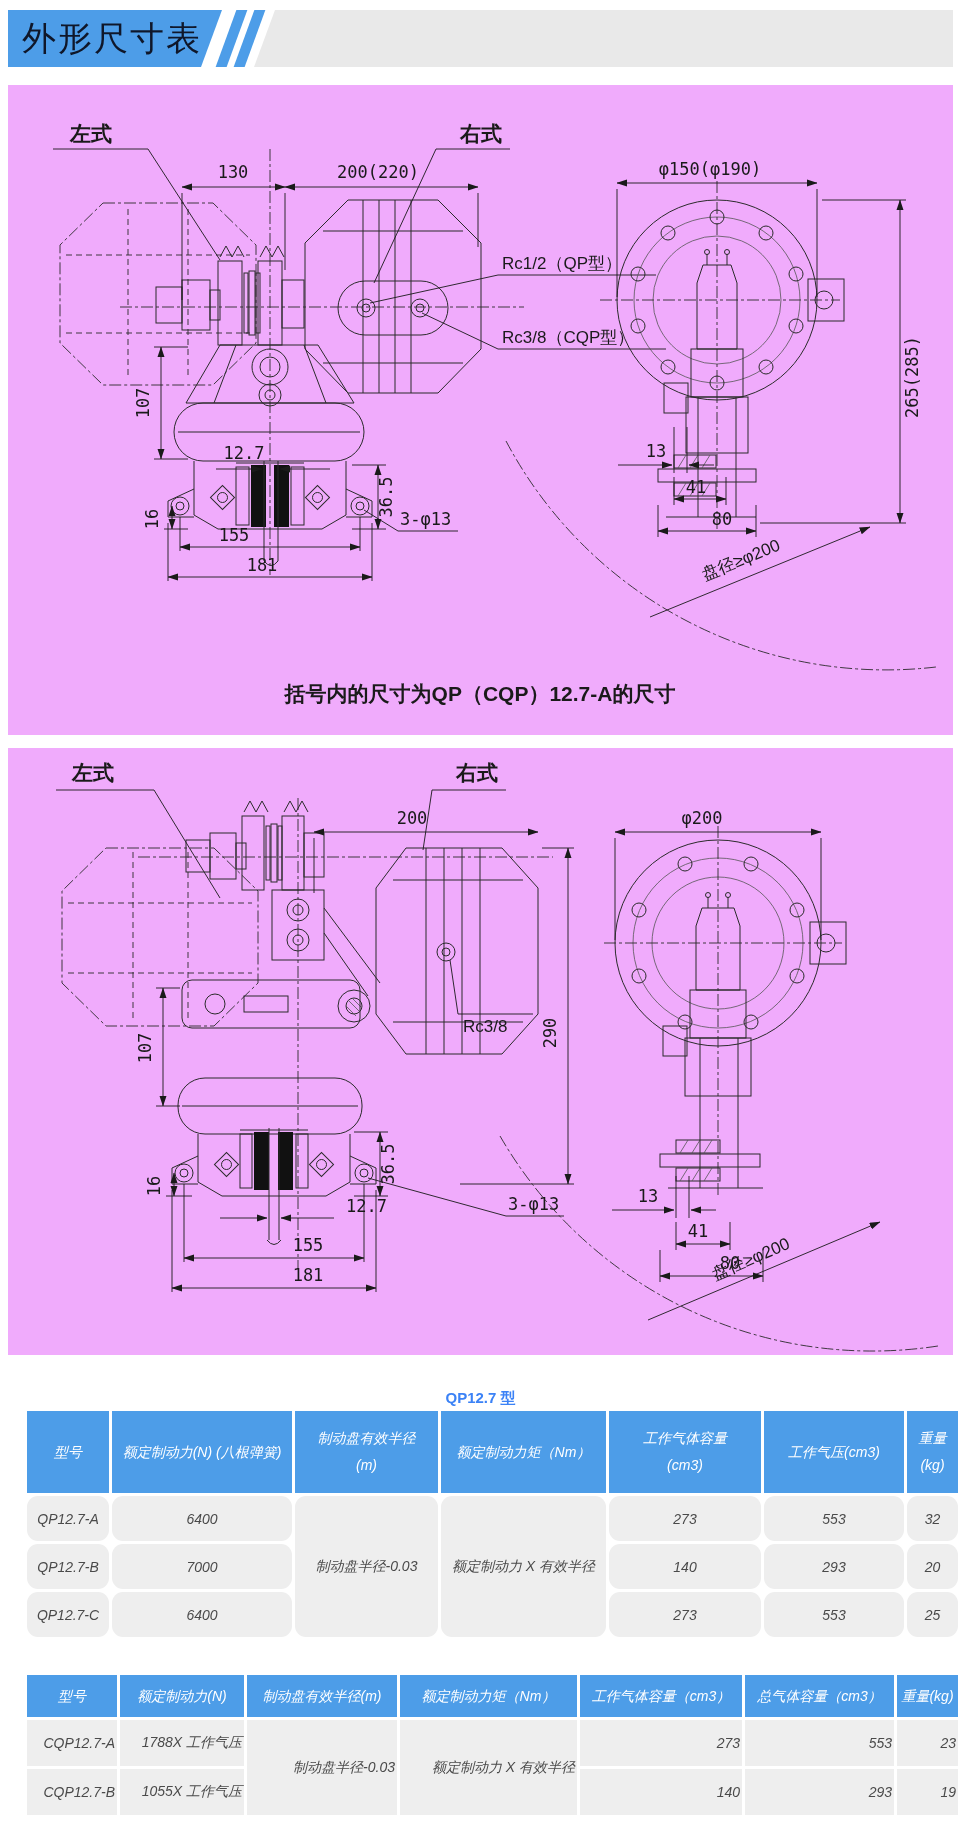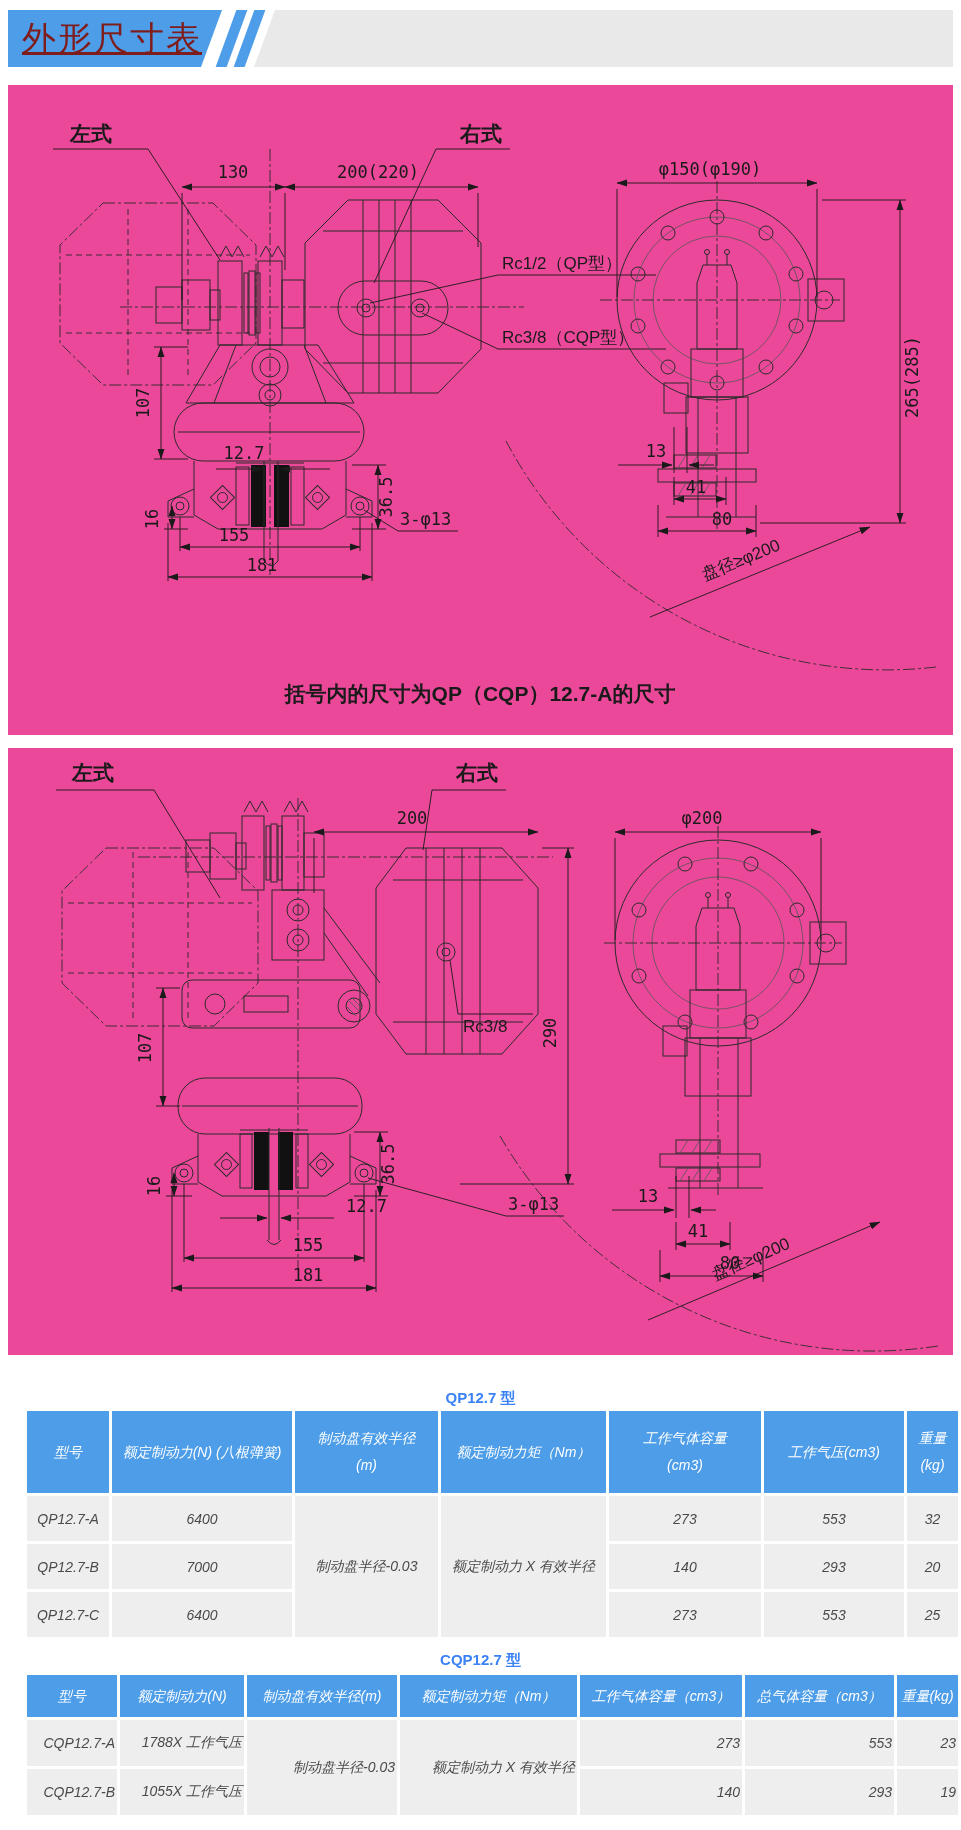--- a/index.html
+++ b/index.html
@@ -6,23 +6,23 @@
   #page{position:relative;width:961px;height:1830px;background:#ffffff;overflow:hidden;
         font-family:"Liberation Sans","DejaVu Sans",sans-serif;}
   
   .banner{position:absolute;left:0;top:10px;width:961px;height:57px;}
   .banner-blue{position:absolute;left:8px;top:0;width:214px;height:100%;background:#4D9DE8;
     clip-path:polygon(0 0,100% 0,calc(100% - 21px) 100%,0 100%);}
   .banner-stripe{position:absolute;top:0;width:11px;height:100%;background:#4D9DE8;transform:skewX(-20deg);}
   .banner-gray{position:absolute;left:254px;top:0;width:699px;height:100%;background:#E9E9E9;
     clip-path:polygon(21px 0,100% 0,100% 100%,0 100%);}
   .banner-title{position:absolute;left:22px;top:0;height:42px;line-height:57px;font-size:34px;
-    color:#7f1d1d;letter-spacing:2px;z-index:2;text-decoration:underline;}
+    color:#0f172a;letter-spacing:2px;z-index:2;}
   
-  .panel{position:absolute;left:8px;width:945px;background:#ec4899;}
+  .panel{position:absolute;left:8px;width:945px;background:#f0abfc;}
   #panel1{top:85px;height:650px;}
   #panel2{top:748px;height:607px;}
   svg{display:block;}
   svg text{fill:#1a1a1a;}
   .ln{stroke:#2b2b2b;stroke-width:1;fill:none;}
   .lnthin{stroke:#555;stroke-width:0.8;fill:none;}
   .dash{stroke:#2b2b2b;stroke-width:0.9;fill:none;stroke-dasharray:12 3 3 3;}
   .dash2{stroke:#2b2b2b;stroke-width:0.9;fill:none;stroke-dasharray:6 4;}
   .dimln{stroke:#1a1a1a;stroke-width:0.9;fill:none;}
   .dimtx{font-family:"DejaVu Sans Mono","Liberation Mono",monospace;font-size:17px;}
@@ -31,21 +31,21 @@
   .blackfill{fill:#111;stroke:none;}
   
   .sec-title{position:absolute;left:0;width:961px;text-align:center;color:#3b82f6;
     font-weight:bold;font-size:15px;}
   table.spec{position:absolute;left:24px;border-collapse:separate;border-spacing:3px;table-layout:fixed;font-style:italic;}
   table.spec th{background:#4D9DE8;color:#ffffff;font-weight:400;font-size:14px;
     text-align:center;vertical-align:middle;white-space:pre-line;line-height:1.9;padding:2px;}
   table.spec td{background:#EEEEEE;color:#4a4a4a;font-size:14px;text-align:center;
     vertical-align:middle;padding:2px;}
   #table1 th{height:78px;}
-  #table1 td{height:41px;}
+  #table1 td{height:41px;border-radius:11px;}
   #table2 th{height:38px;}
   #table2 td{height:42px;text-align:right;}
   td.mergedcell{line-height:2.6;}
 </style>
 </head>
 <body>
 
 <div id="page">
 
   <div class="banner">
@@ -511,21 +511,20 @@
     <tr>
       <td>QP12.7-C</td>
       <td>6400</td>
       <td>273</td>
       <td>553</td>
       <td>25</td>
     </tr>
   </tbody>
     </table>
 
-  <div class="sec-title" style="top:1651px;">CQP12.7 型</div>
   <table class="spec" id="table2" style="top:1672px;width:937px;">
     <colgroup>
       <col style="width:90px">
         <col style="width:124px">
         <col style="width:150px">
         <col style="width:177px">
       <col style="width:162px">
         <col style="width:149px">
         <col style="width:61px">
     </colgroup>

